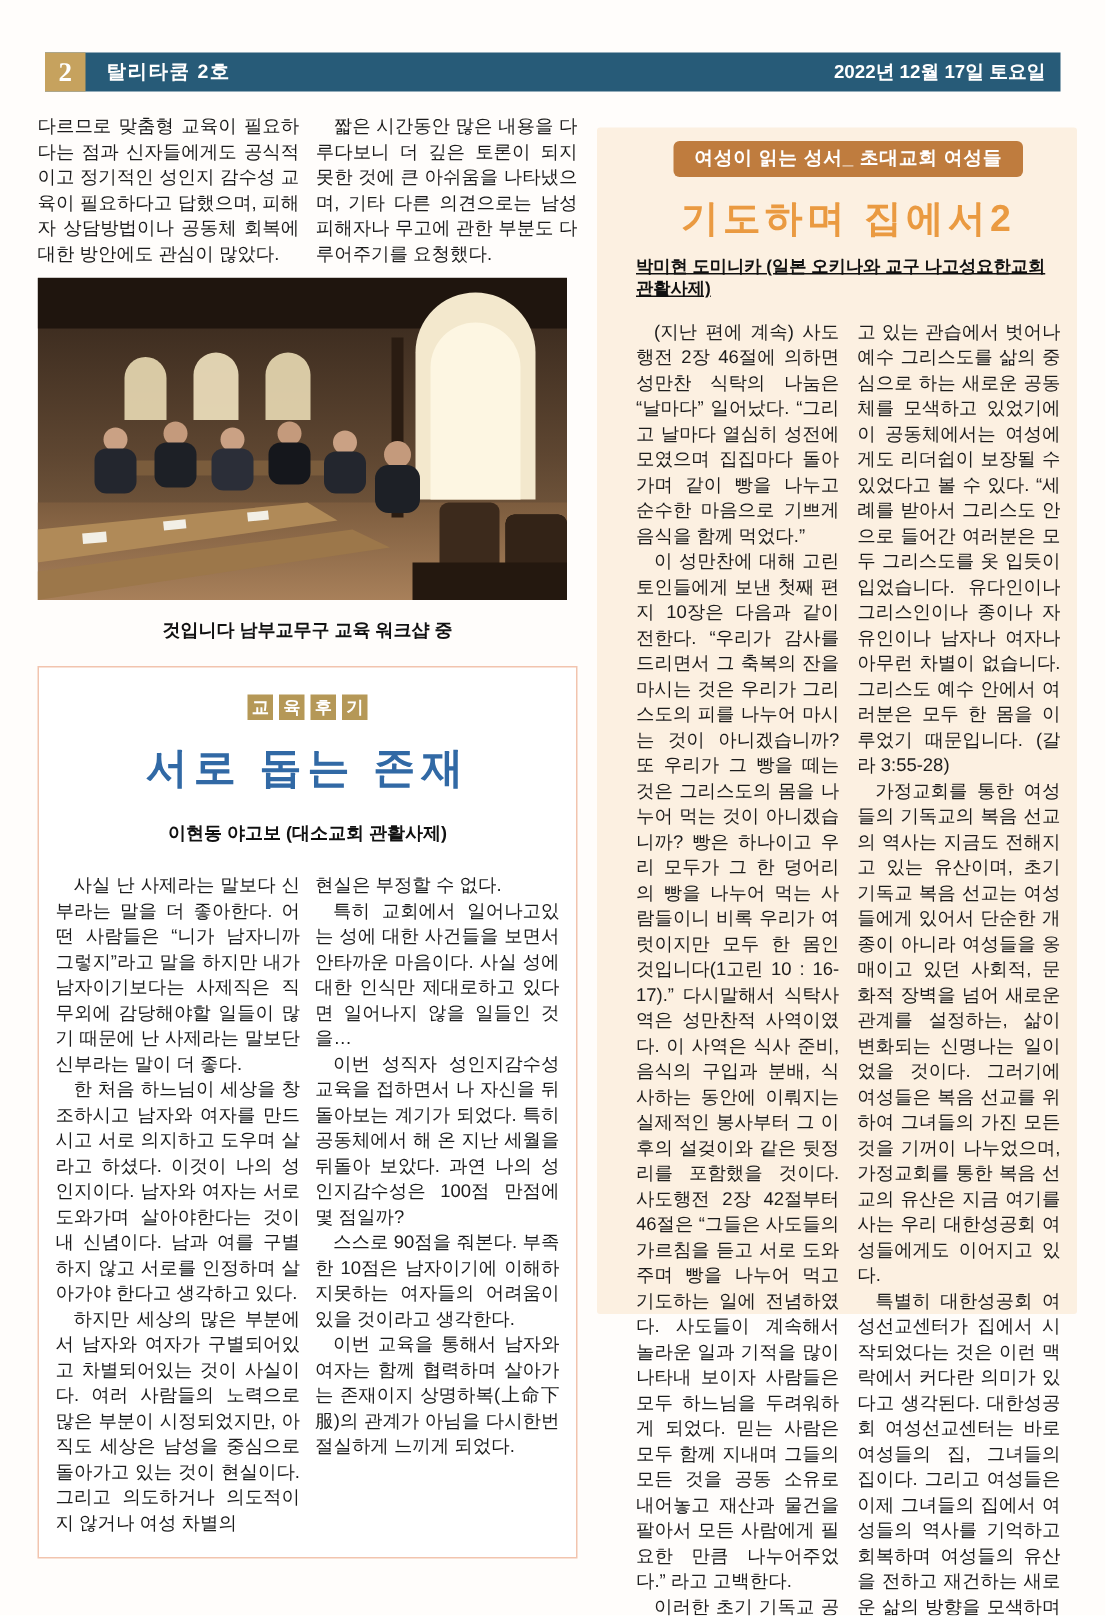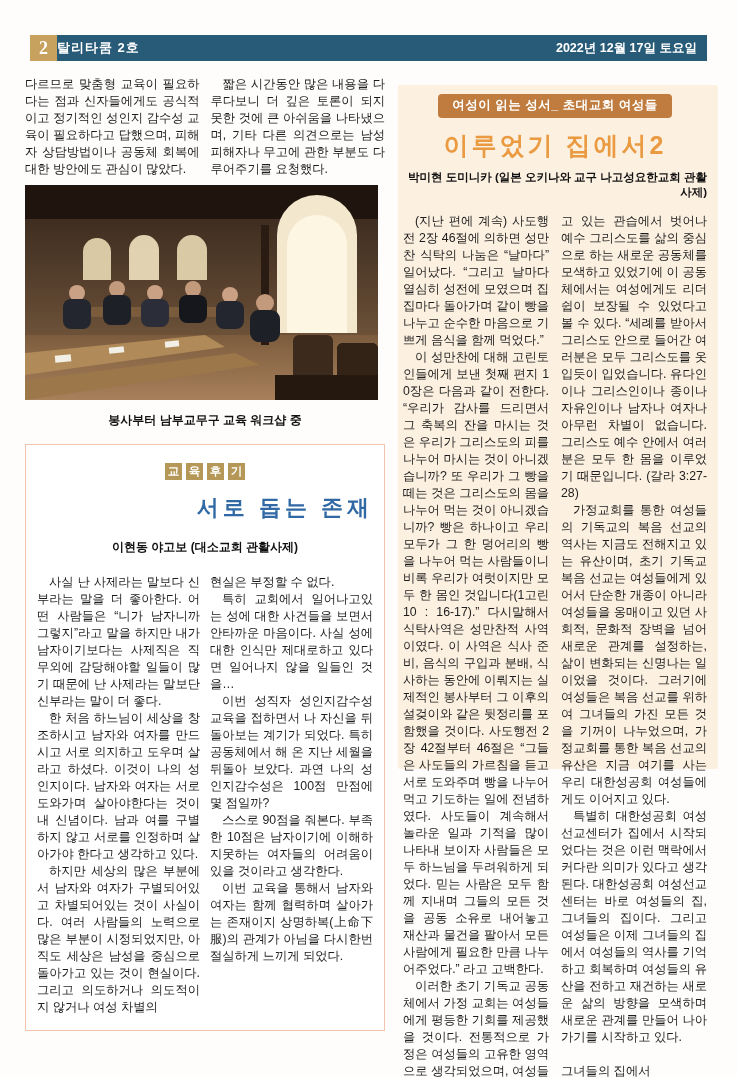--- a/index.html
+++ b/index.html
@@ -12,28 +12,28 @@
   .header-bar{
     position:absolute;left:30px;right:30px;top:35px;height:26px;
     background:#275b78;display:flex;align-items:center;
   }
   .page-badge{
     width:27px;height:26px;background:#c6a25e;color:#fff;
     display:flex;align-items:center;justify-content:center;
     font-family:"Liberation Serif","DejaVu Serif",serif;
     font-size:18px;font-weight:bold;flex:0 0 auto;
   }
-  .masthead{color:#fff;font-size:13px;font-weight:bold;letter-spacing:1px;}
+  .masthead{color:#fff;font-size:13px;font-weight:bold;margin-left:14px;letter-spacing:1px;}
   .header-date{color:#fff;font-size:12.5px;font-weight:bold;margin-left:auto;margin-right:10px;text-align:center;}
   
   .content{position:absolute;left:25px;right:19px;top:73px;bottom:0;display:flex;gap:13px;}
   .left-region{width:360px;flex:0 0 auto;}
   .right-panel{
-    flex:1;margin-top:12px;height:684px;background:#fcf0e1;
-    padding:9px 11px 0 5px;box-sizing:border-box;border-radius:2px;
+    flex:1;margin-top:12px;height:791px;background:#fcf0e1;
+    padding:9px 11px 0 26px;box-sizing:border-box;border-radius:2px;
   }
   
   p.body{
     margin:0;font-size:12.3px;line-height:17px;text-align:justify;
     word-break:break-all;color:#1c1c1c;
   }
   p.in{text-indent:12px;}
   .cols{display:flex;gap:10px;}
   .cols .col{flex:1;min-width:0;}
   
@@ -50,35 +50,35 @@
   .review-box{
     border:1px solid #f2c4ae;background:#ffffff;
     padding:18px 11px 14px 11px;
   }
   .kicker-row{display:flex;justify-content:center;gap:4px;margin-bottom:13px;}
   .kicker-char{
     width:17px;height:17px;background:#b59857;color:#fff;
     font-size:11.5px;font-weight:bold;display:flex;align-items:center;justify-content:center;
   }
   .review-title{
-    text-align:right;color:#3169a5;font-size:22px;font-weight:bold;
+    text-align:center;color:#3169a5;font-size:28px;font-weight:bold;
     letter-spacing:4px;margin:0 0 12px 0;
   }
   .review-byline{text-align:center;font-size:12px;font-weight:bold;margin:16px 0 18px 0;color:#111;}
   
   .kicker-pill{
     margin:0 auto;width:fit-content;background:#bf7c3e;color:#fff;
     font-size:12.5px;font-weight:bold;padding:3px 14px 4px 14px;border-radius:4px;
     letter-spacing:0.5px;
   }
   .bible-title{
     text-align:center;color:#ea9a41;font-size:25px;font-weight:bold;
     letter-spacing:3px;margin:11px 0 8px 0;
   }
-  .bible-byline{text-align:right;font-size:11.5px;font-weight:bold;margin:0 0 13px 0;color:#111;}
+  .bible-byline{text-align:left;font-size:11.5px;font-weight:bold;margin:0 0 13px 0;color:#111;text-decoration:underline;}
   .right-panel .cols{gap:12px;}
   .poem{margin-top:17px;}
   .poem p{margin:0;font-size:12.3px;line-height:17px;text-align:left;word-break:keep-all;color:#1c1c1c;}
 </style>
 </head>
 <body>
 
 <div class="page">
 
   <div class="header-bar">
@@ -147,21 +147,21 @@
             <circle cx="240" cy="118" r="9" fill="#c49a7c"></circle>
               <rect x="225" y="125" width="30" height="32" rx="9" fill="#1d2026"></rect>
           </g>
 
           <rect x="268" y="150" width="40" height="62" rx="6" fill="#3c2a1c"></rect>
           <rect x="312" y="158" width="41" height="57" rx="6" fill="#33231六" opacity="0.9"></rect>
           <rect x="312" y="158" width="41" height="57" rx="6" fill="#332317"></rect>
           <rect x="250" y="190" width="103" height="25" fill="#24180f"></rect>
         </svg>
       </div>
-      <div class="caption">봉사부터 남부교무구 교육 워크샵 중</div>
+      <div class="caption">것입니다 남부교무구 교육 워크샵 중</div>
 
       <div class="review-box">
         <div class="kicker-row">
           <span class="kicker-char">교</span>
           <span class="kicker-char">육</span>
           <span class="kicker-char">후</span>
           <span class="kicker-char">기</span>
         </div>
         <h2 class="review-title">서로 돕는 존재</h2>
         <div class="review-byline">이현동 야고보 (대소교회 관활사제)</div>
@@ -177,30 +177,30 @@
             <p class="body in">이번 성직자 성인지감수성 교육을 접하면서 나 자신을 뒤돌아보는 계기가 되었다. 특히 공동체에서 해 온 지난 세월을 뒤돌아 보았다. 과연 나의 성인지감수성은 100점 만점에 몇 점일까?</p>
             <p class="body in">스스로 90점을 줘본다. 부족한 10점은 남자이기에 이해하지못하는 여자들의 어려움이 있을 것이라고 생각한다.</p>
             <p class="body in">이번 교육을 통해서 남자와 여자는 함께 협력하며 살아가는 존재이지 상명하복(上命下服)의 관계가 아님을 다시한번 절실하게 느끼게 되었다.</p>
           </div>
         </div>
       </div>
     </div>
 
     <div class="right-panel">
       <div class="kicker-pill">여성이 읽는 성서_ 초대교회 여성들</div>
-      <h2 class="bible-title">이루었기 집에서2</h2>
+      <h2 class="bible-title">기도하며 집에서2</h2>
       <div class="bible-byline">박미현 도미니카 (일본 오키나와 교구 나고성요한교회 관활사제)</div>
       <div class="cols">
         <div class="col">
           <p class="body in">(지난 편에 계속) 사도행전 2장 46절에 의하면 성만찬 식탁의 나눔은 “날마다” 일어났다. “그리고 날마다 열심히 성전에 모였으며 집집마다 돌아가며 같이 빵을 나누고 순수한 마음으로 기쁘게 음식을 함께 먹었다.”</p>
           <p class="body in">이 성만찬에 대해 고린토인들에게 보낸 첫째 편지 10장은 다음과 같이 전한다. “우리가 감사를 드리면서 그 축복의 잔을 마시는 것은 우리가 그리스도의 피를 나누어 마시는 것이 아니겠습니까? 또 우리가 그 빵을 떼는 것은 그리스도의 몸을 나누어 먹는 것이 아니겠습니까? 빵은 하나이고 우리 모두가 그 한 덩어리의 빵을 나누어 먹는 사람들이니 비록 우리가 여럿이지만 모두 한 몸인 것입니다(1고린 10 : 16-17).” 다시말해서 식탁사역은 성만찬적 사역이였다. 이 사역은 식사 준비, 음식의 구입과 분배, 식사하는 동안에 이뤄지는 실제적인 봉사부터 그 이후의 설겆이와 같은 뒷정리를 포함했을 것이다. 사도행전 2장 42절부터 46절은 “그들은 사도들의 가르침을 듣고 서로 도와주며 빵을 나누어 먹고 기도하는 일에 전념하였다. 사도들이 계속해서 놀라운 일과 기적을 많이 나타내 보이자 사람들은 모두 하느님을 두려워하게 되었다. 믿는 사람은 모두 함께 지내며 그들의 모든 것을 공동 소유로 내어놓고 재산과 물건을 팔아서 모든 사람에게 필요한 만큼 나누어주었다.” 라고 고백한다.</p>
           <p class="body in">이러한 초기 기독교 공동체에서 가정 교회는 여성들에게 평등한 기회를 제공했을 것이다. 전통적으로 가정은 여성들의 고유한 영역으로 생각되었으며, 여성들이 가정 활동에서 배제되지 않았기 때문에 “빵을 떼는 일”에 있어서도 여성들의 참여는 당연하게 받아들여졌을 것이다. 뿐만 아니라 “할례를 받고 안 받는 것이 문제가 아니라 새로운 사람이 되는 것이 중요합니다.”라는 갈라디아서 6장 15절에서 전하고 있는 것처럼 새롭게 그리스도인이 된 사람들은 자신들이 가지</p>
         </div>
         <div class="col">
-          <p class="body">고 있는 관습에서 벗어나 예수 그리스도를 삶의 중심으로 하는 새로운 공동체를 모색하고 있었기에 이 공동체에서는 여성에게도 리더쉽이 보장될 수 있었다고 볼 수 있다. “세례를 받아서 그리스도 안으로 들어간 여러분은 모두 그리스도를 옷 입듯이 입었습니다. 유다인이나 그리스인이나 종이나 자유인이나 남자나 여자나 아무런 차별이 없습니다. 그리스도 예수 안에서 여러분은 모두 한 몸을 이루었기 때문입니다. (갈라 3:27-28)</p>
+          <p class="body">고 있는 관습에서 벗어나 예수 그리스도를 삶의 중심으로 하는 새로운 공동체를 모색하고 있었기에 이 공동체에서는 여성에게도 리더쉽이 보장될 수 있었다고 볼 수 있다. “세례를 받아서 그리스도 안으로 들어간 여러분은 모두 그리스도를 옷 입듯이 입었습니다. 유다인이나 그리스인이나 종이나 자유인이나 남자나 여자나 아무런 차별이 없습니다. 그리스도 예수 안에서 여러분은 모두 한 몸을 이루었기 때문입니다. (갈라 3:55-28)</p>
           <p class="body in">가정교회를 통한 여성들의 기독교의 복음 선교의 역사는 지금도 전해지고 있는 유산이며, 초기 기독교 복음 선교는 여성들에게 있어서 단순한 개종이 아니라 여성들을 옹매이고 있던 사회적, 문화적 장벽을 넘어 새로운 관계를 설정하는, 삶이 변화되는 신명나는 일이었을 것이다. 그러기에 여성들은 복음 선교를 위하여 그녀들의 가진 모든 것을 기꺼이 나누었으며, 가정교회를 통한 복음 선교의 유산은 지금 여기를 사는 우리 대한성공회 여성들에게도 이어지고 있다.</p>
           <p class="body in">특별히 대한성공회 여성선교센터가 집에서 시작되었다는 것은 이런 맥락에서 커다란 의미가 있다고 생각된다. 대한성공회 여성선교센터는 바로 여성들의 집, 그녀들의 집이다. 그리고 여성들은 이제 그녀들의 집에서 여성들의 역사를 기억하고 회복하며 여성들의 유산을 전하고 재건하는 새로운 삶의 방향을 모색하며 새로운 관계를 만들어 나아가기를 시작하고 있다.</p>
           <div class="poem">
             <p>그녀들의 집에서</p>
 
           </div>
         </div>
       </div>
     </div>
 

